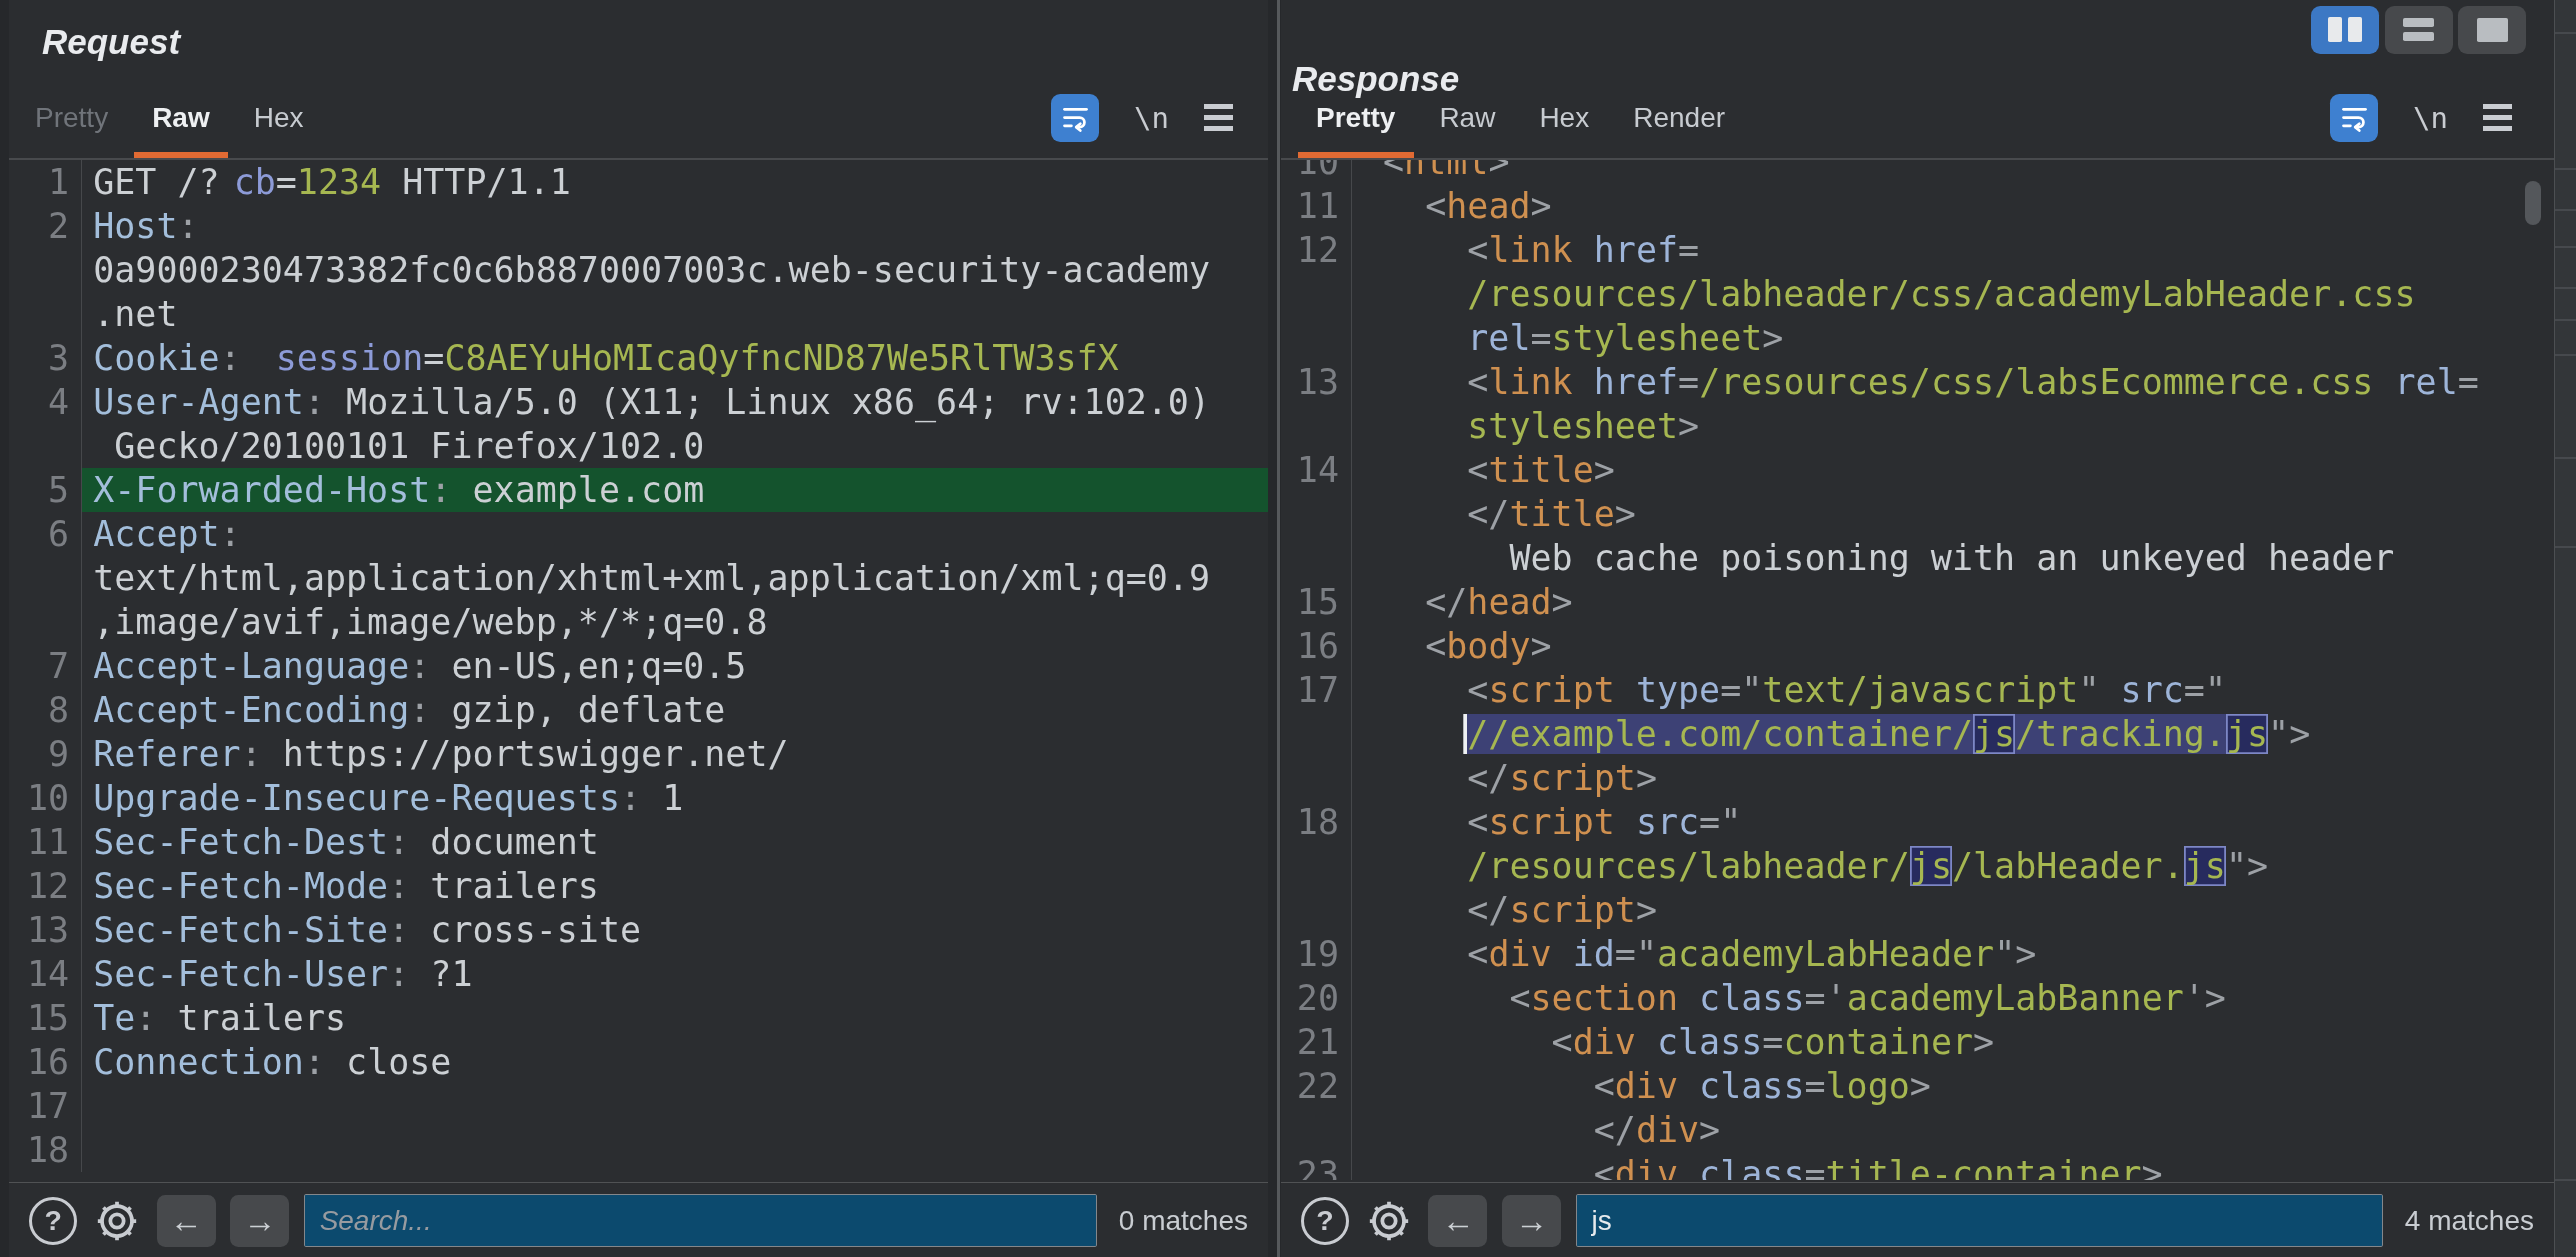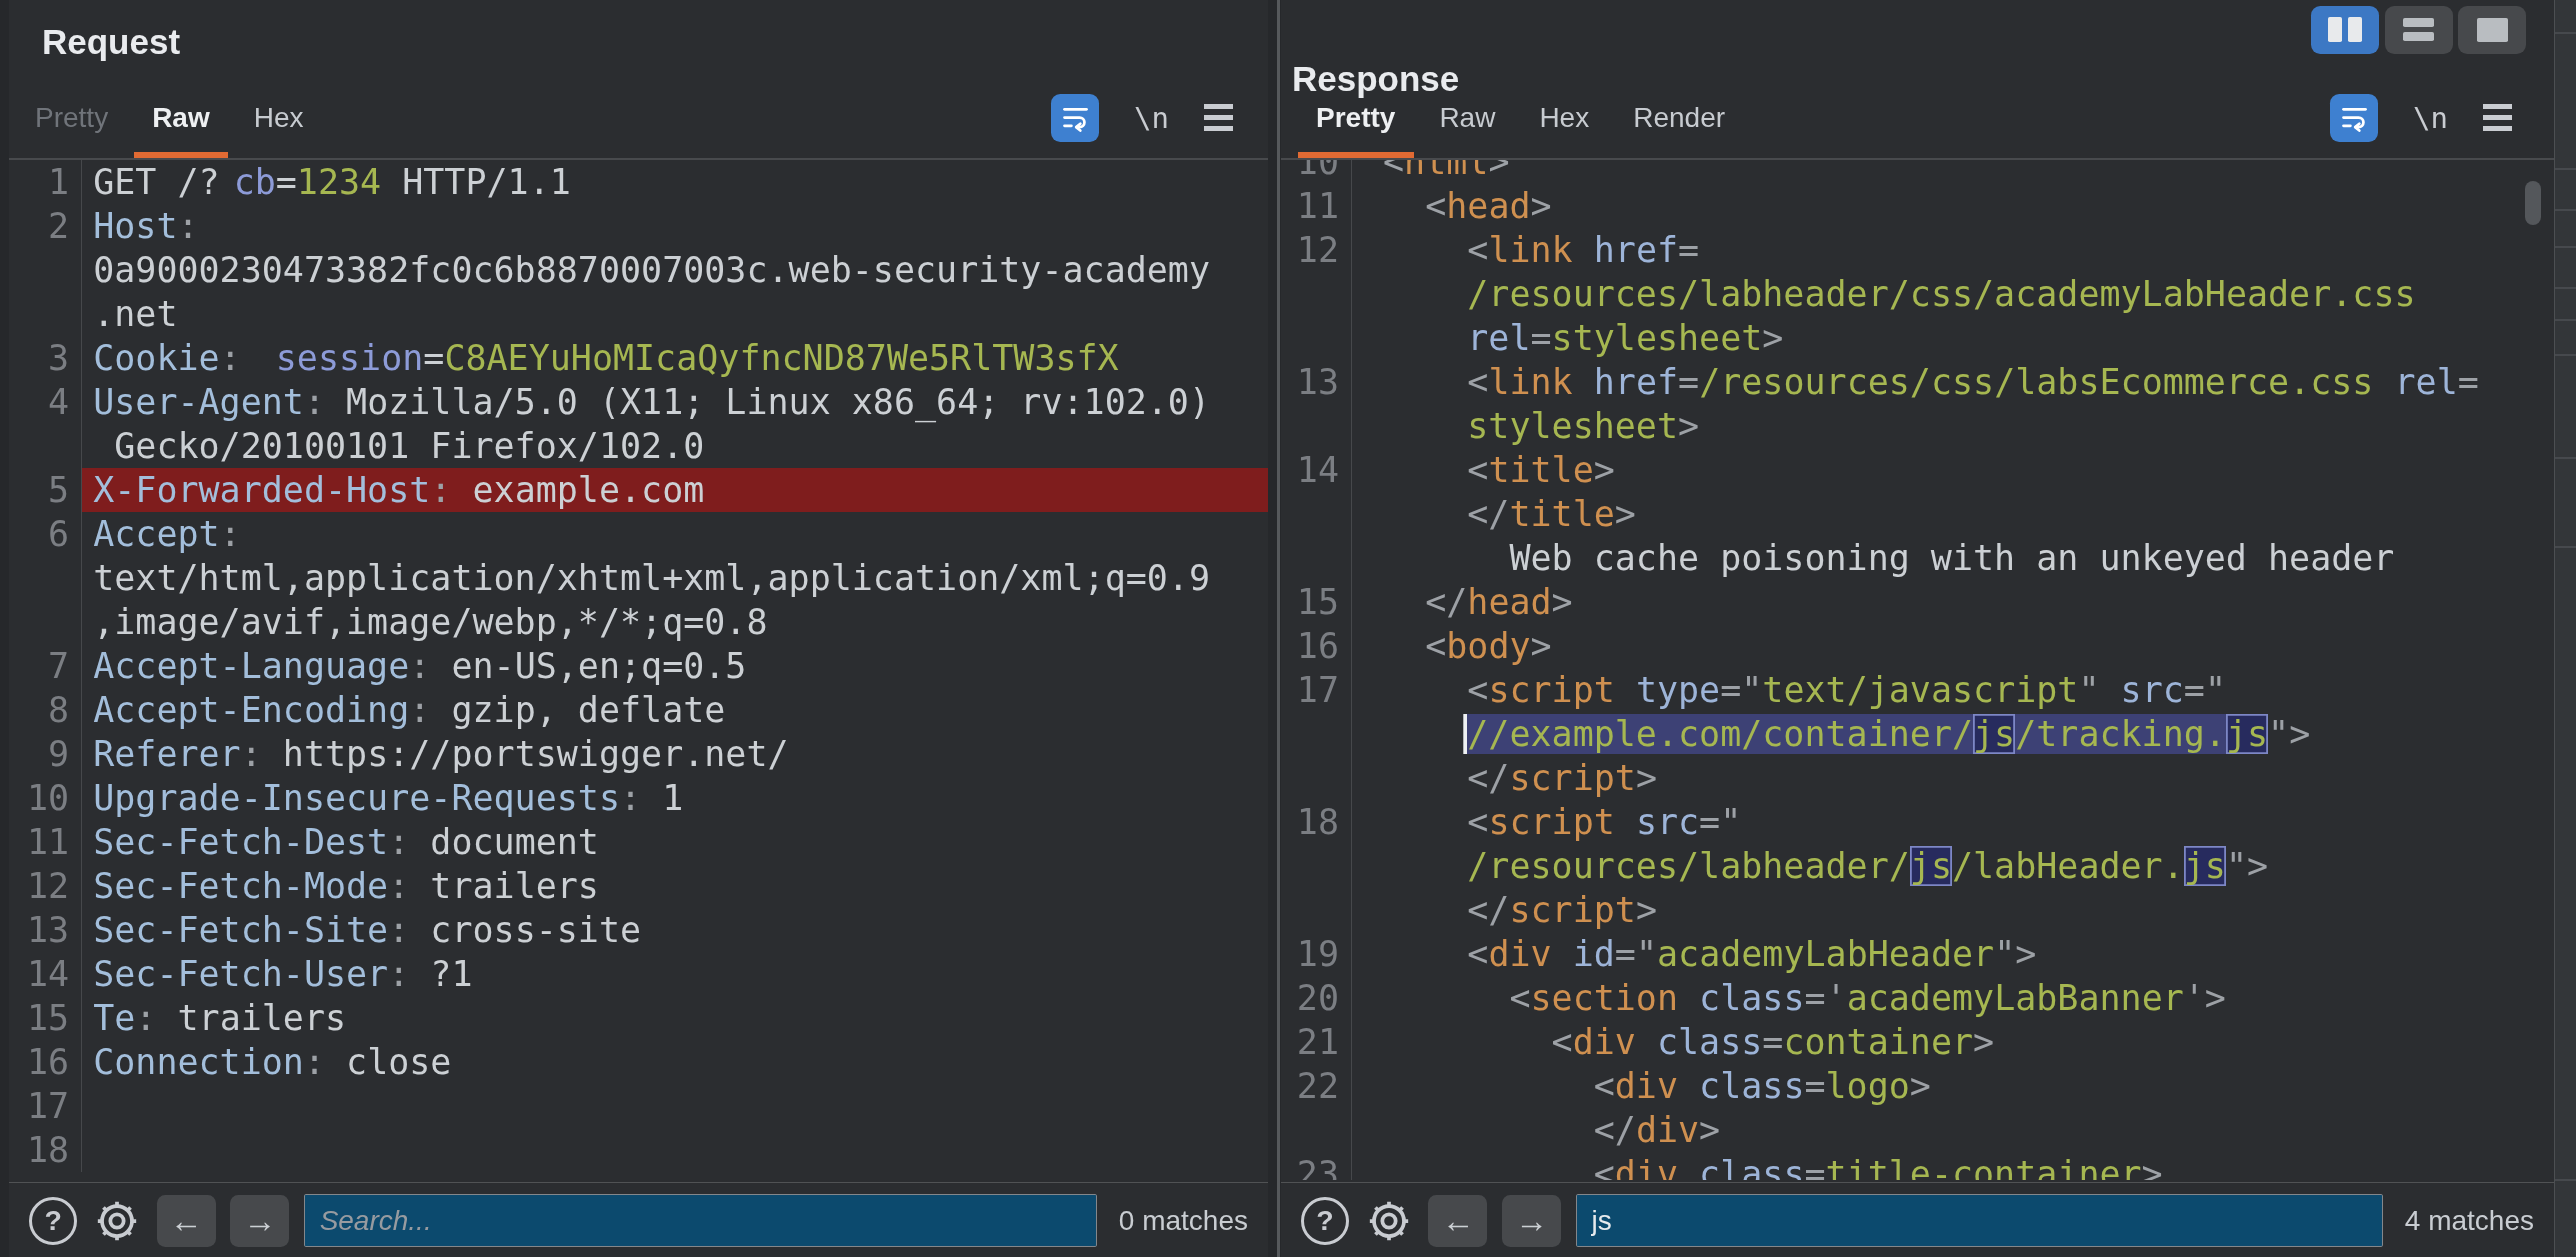--- a/index.html
+++ b/index.html
@@ -12,21 +12,21 @@
     color:#ccd0d4;
   }
   .panel { position:absolute; top:0; height:1258px; }
   .panel-request  { left:0;     width:1268px; }
   .panel-response { left:1281px; width:1295px; }
 
   .edge-left { position:absolute; left:0; top:0; width:9.2px; height:100%; background:#26282b; z-index:6; }
   .divider   { position:absolute; left:1268px; top:0; width:13px; height:100%; background:#26282b; z-index:6; }
   .divider::after { content:""; position:absolute; left:9.2px; top:0; width:2.8px; height:100%; background:#56595c; }
 
-  .p-title { position:absolute; top:22px; font-size:35px; font-weight:bold; color:#e9ebee; white-space:nowrap; }
+  .p-title { position:absolute; top:22px; font-size:35px; font-weight:bold; color:#e9ebee; white-space:nowrap;font-style:italic; }
   .panel-request  .p-title { left:42px; }
   .panel-response .p-title { left:11px;margin-top:37px; }
 
   .tabbar { position:absolute; top:77px; left:13px; height:81px; display:flex; align-items:stretch; }
   .tab { position:relative; display:flex; align-items:center; padding:0 22px; font-size:28px; color:#c7cbd0; cursor:default; }
   .tab.active { color:#eef0f2; font-weight:bold; }
   .tab.active::after { content:""; position:absolute; left:3.7px; right:3.7px; bottom:0; height:6.4px; background:#e06a33; }
   .tab.disabled { color:#70747a; }
   .tabsep { position:absolute; top:158px; left:0; right:0; height:1.8px; background:#484a4d; }
   .panel-response .tabsep { right:22px; }
@@ -50,21 +50,21 @@
   .editor { position:absolute; top:160px; bottom:78px; overflow:hidden;
             font-family:"DejaVu Sans Mono",monospace; font-size:35px; line-height:44px; }
   .panel-request  .editor { left:9.2px; right:0; }
   .panel-response .editor { left:0; right:55px; }
   .panel-response .lines { margin-top:-20px; }
   .row { display:flex; height:44px; white-space:pre; }
   .gut { flex:0 0 72px; text-align:right; padding-right:12px; color:#7b7e83; }
   .panel-response .gut { flex-basis:70px; }
   .txt { flex:1; border-left:1.8px solid #46484b; padding-left:11px; overflow:hidden; }
   .panel-response .txt { padding-left:31px; }
-  .row.hl .txt { background:#7f1d1d; }
+  .row.hl .txt { background:#14532d; }
 
   .plain { color:#ccd0d4; }
   .pun   { color:#9da1a6; }
   .hdr   { color:#a3bedb; }
   .attr  { color:#9db4d8;margin-top:36px; }
   .param { color:#8d9bd8;margin-left:14px; }
   .val   { color:#a6b751; }
   .tag   { color:#cf9050; }
   .sel   { background:#3d4175; }
   .mt    { background:#272b5e; box-shadow:inset 0 0 0 1.8px #7d87c6; }

